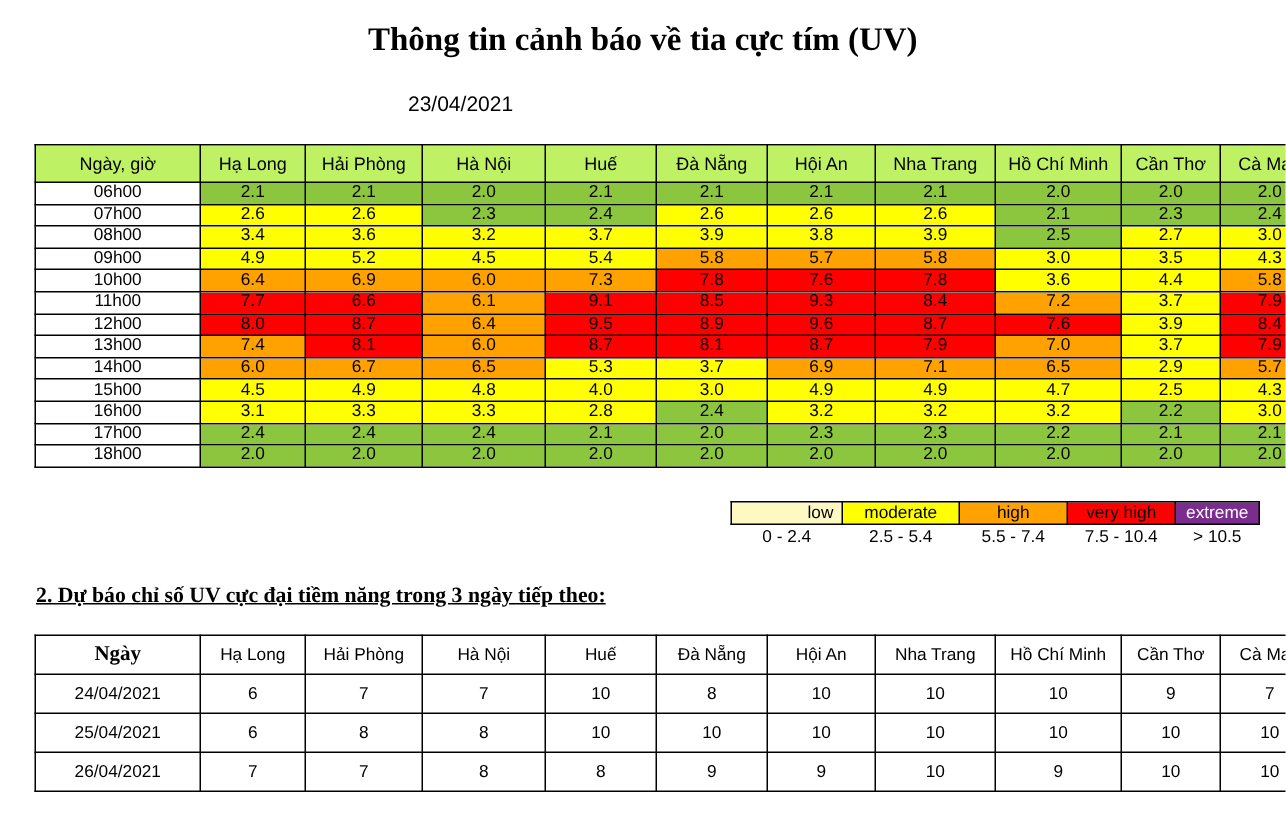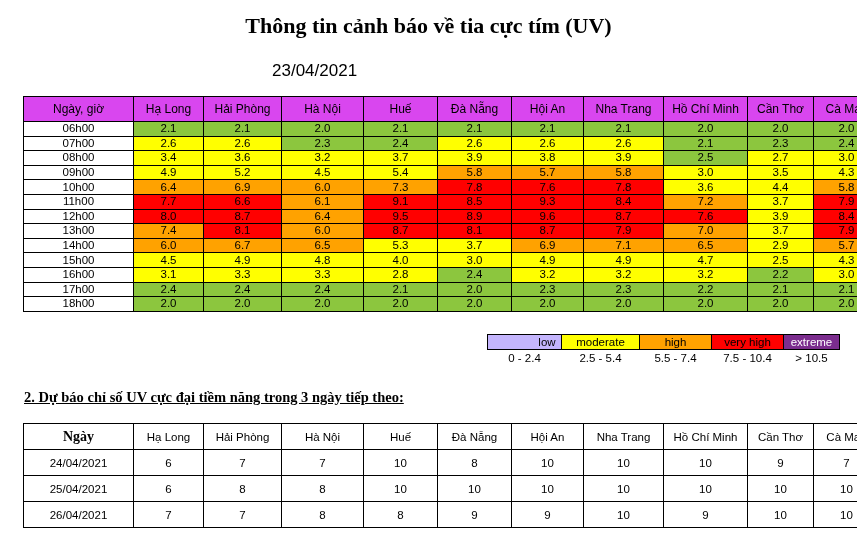--- a/index.html
+++ b/index.html
@@ -45,21 +45,21 @@
     color: #000000;
     text-decoration: underline;
     white-space: nowrap;
     margin-top: 40px;
   }
   .sec1-date {
     position: absolute;
     top: 61px;
     left: 272px;
     font-family: "Liberation Sans", sans-serif;
-    font-size: 17px;
+    font-size: 14px;
     color: #000000;
     white-space: nowrap;
   }
 
   
   .uv-table {
     position: absolute;
     top: 96px;
     left: 23px;
     width: 816px;
@@ -74,21 +74,21 @@
     color: #000000;
     height: 14.6px;
     line-height: 13px;
     padding: 0;
     overflow: hidden;
     white-space: nowrap;
   }
   .uv-table thead th {
     height: 25px;
     font-size: 12px;
-    background: #d946ef;
+    background: #bef264;
     font-weight: normal;
   }
   .uv-table td.hour {
     background: #ffffff;
   }
   
   .c-low      { background: #8CC63E; }
   .c-moderate { background: #FFFF00; }
   .c-high     { background: #FFA200; }
   .c-veryhigh { background: #FF0000; }
@@ -412,21 +412,21 @@
     <table>
       <colgroup>
         <col style="width:74px">
         <col style="width:78px">
         <col style="width:72px">
         <col style="width:72px">
         <col style="width:56px">
       </colgroup>
       <tbody>
         <tr class="swatch-row" id="legend-labels">
-            <td style="background: #c4b5fd; padding-left: 45px;">low</td>
+            <td style="background: #fef9c3; padding-left: 45px;">low</td>
             <td style="background: rgb(255, 255, 0);">moderate</td>
             <td style="background: rgb(255, 162, 0);">high</td>
             <td style="background: rgb(255, 0, 0);">very high</td>
             <td style="background: rgb(123, 45, 142); color: rgb(255, 255, 255);">extreme</td>
           </tr>
         <tr class="range-row" id="legend-ranges">
             <td>0 - 2.4</td>
             <td>2.5 - 5.4</td>
             <td>5.5 - 7.4</td>
             <td>7.5 - 10.4</td>

